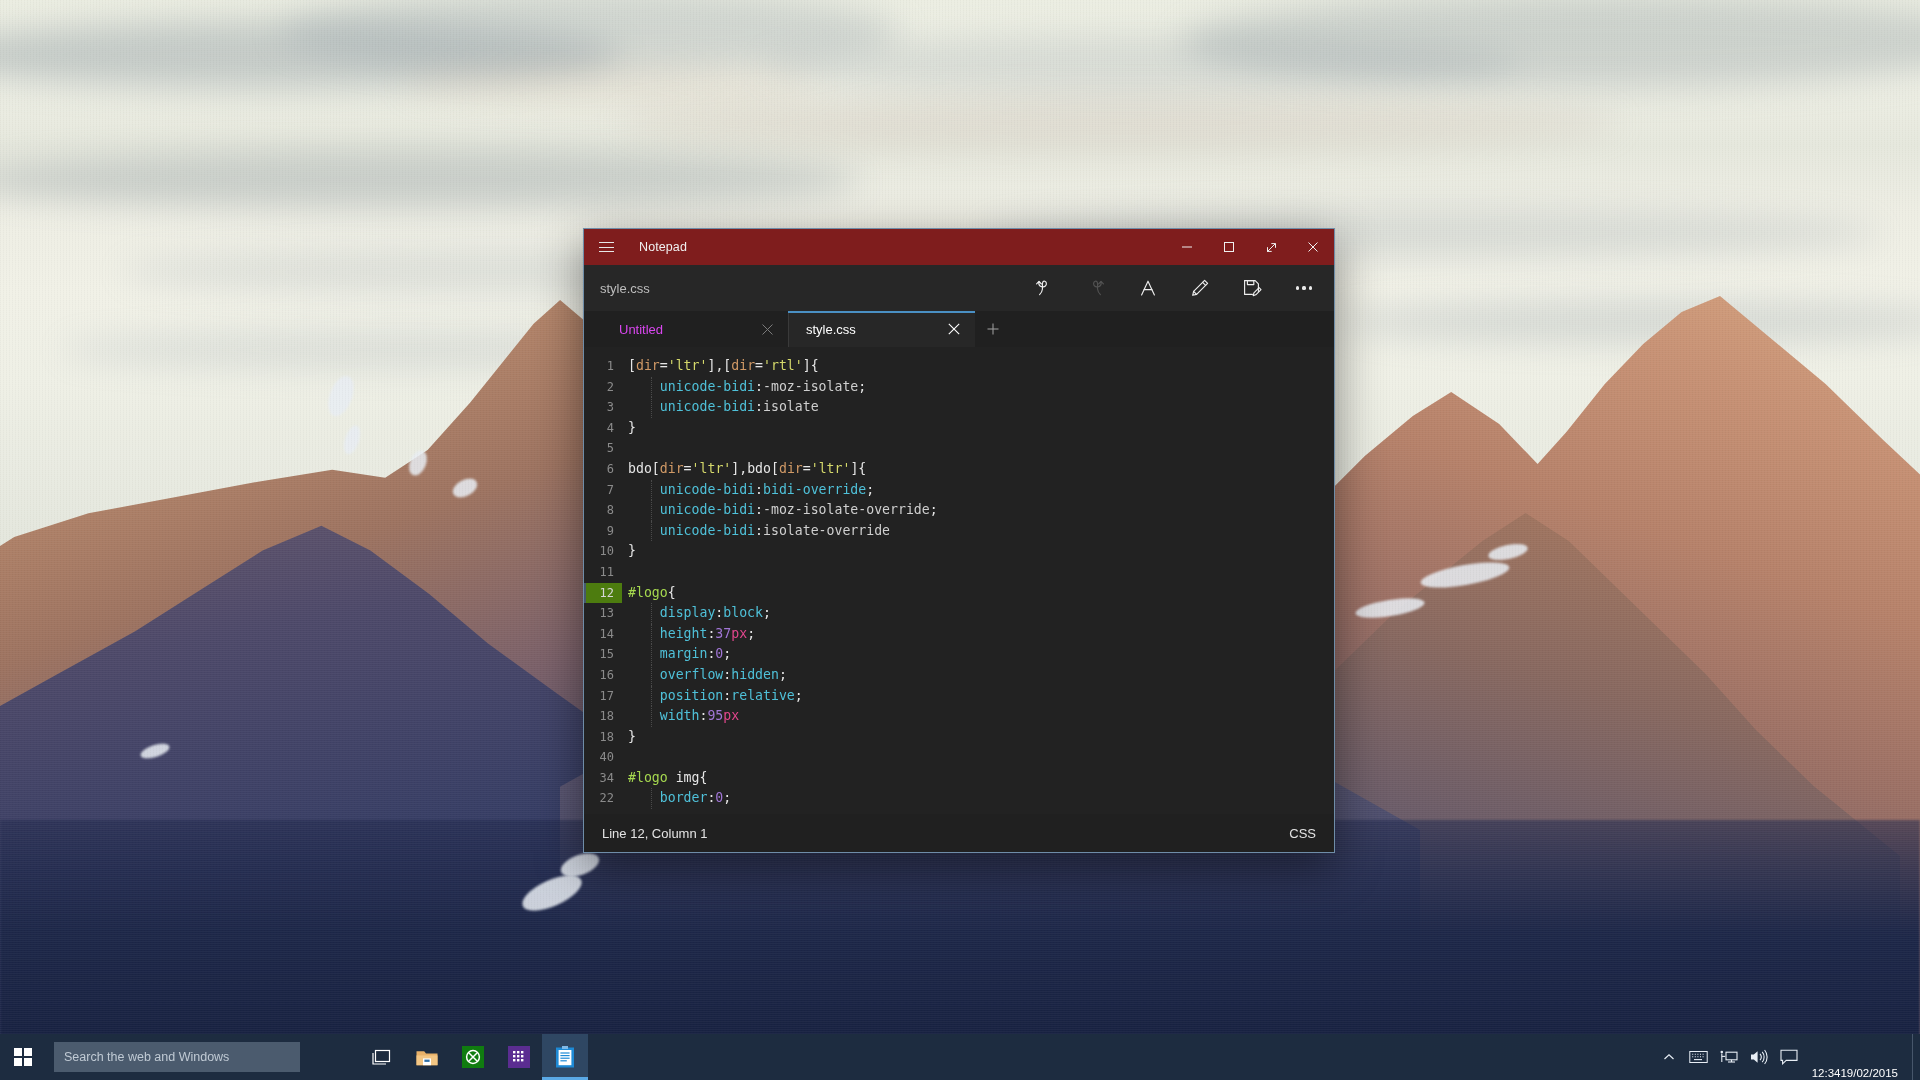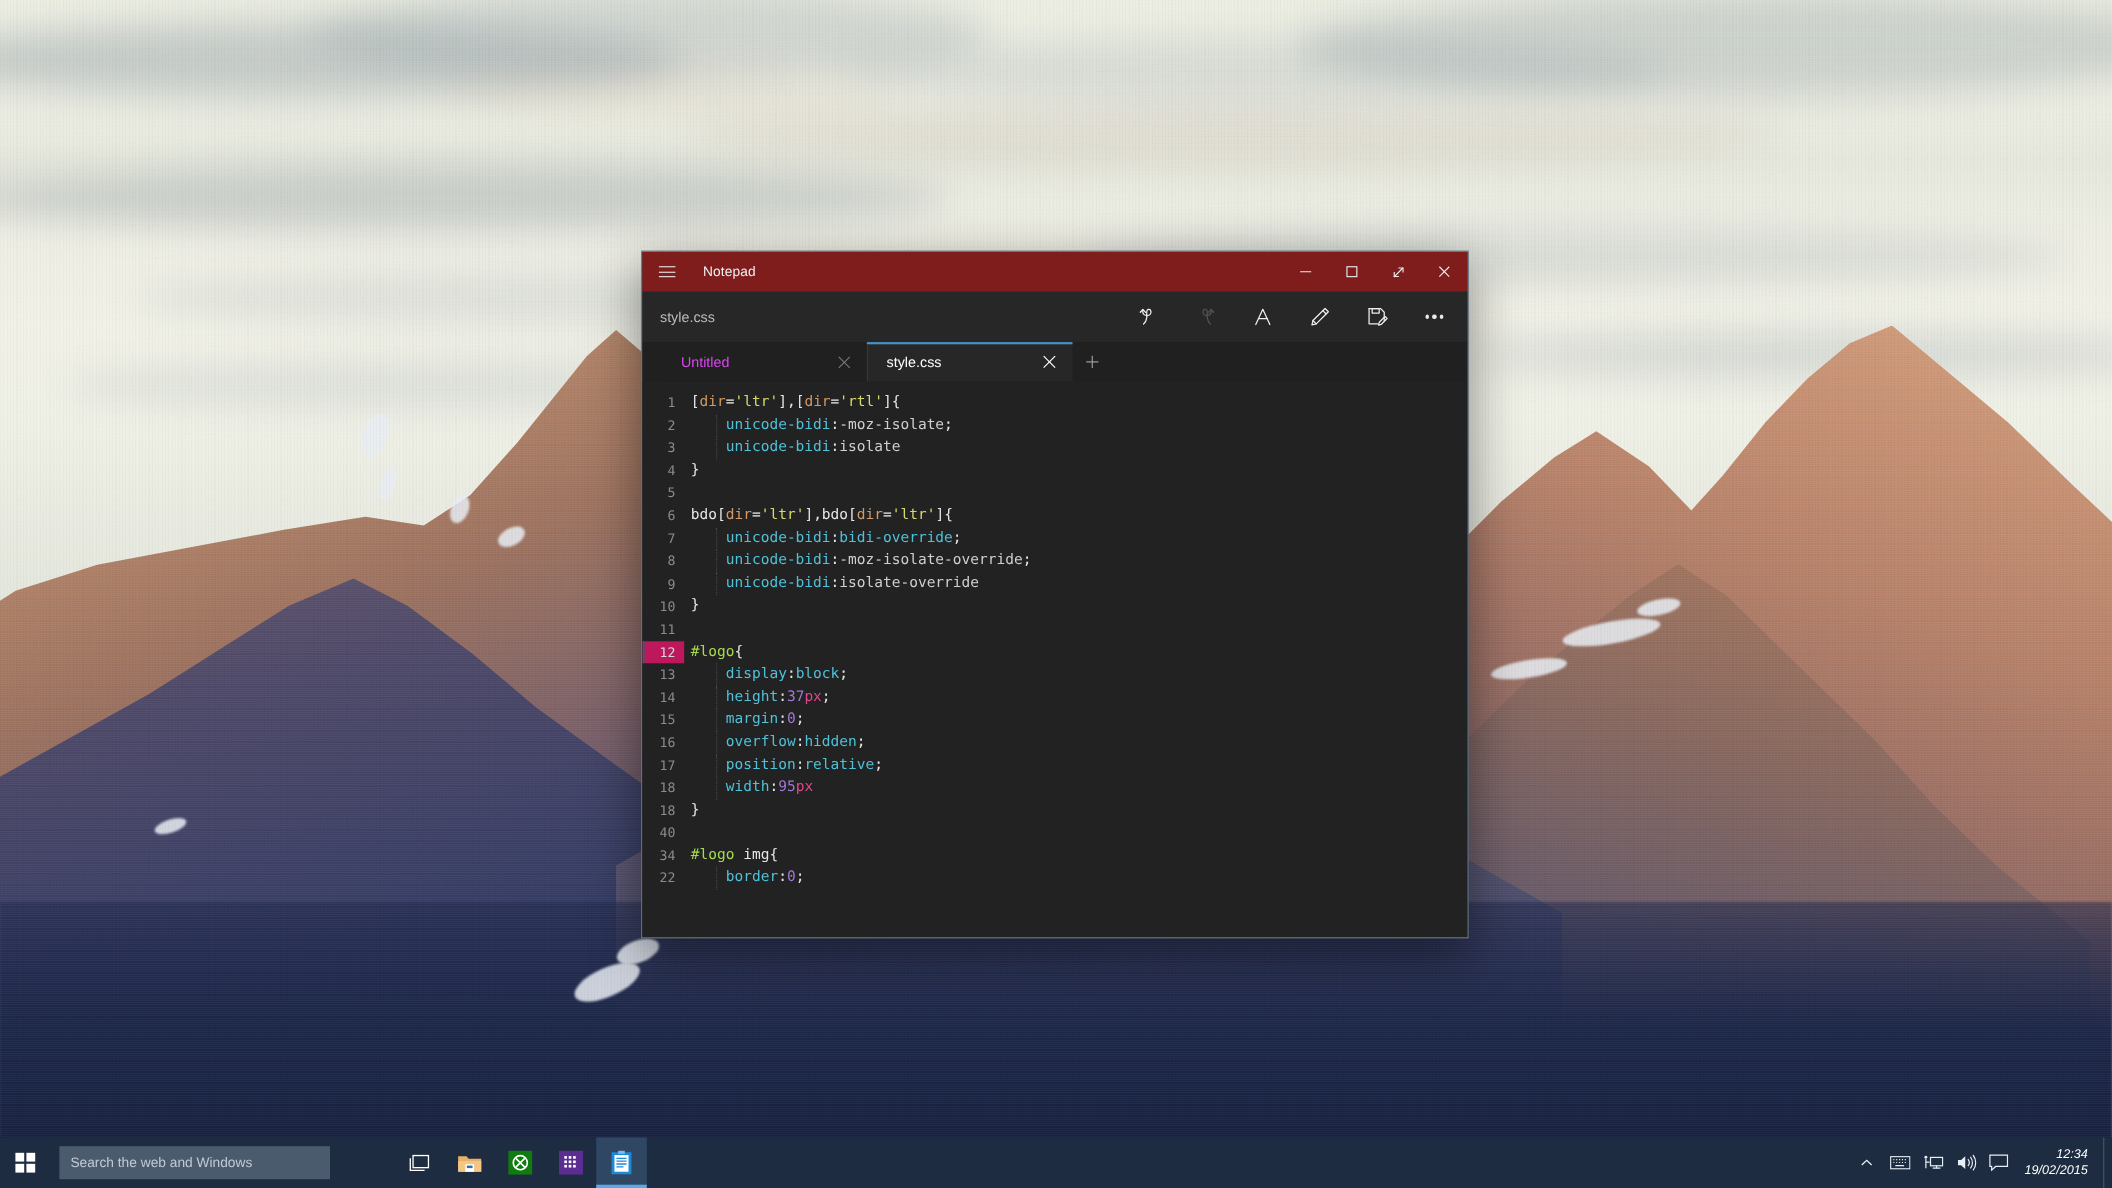--- a/index.html
+++ b/index.html
@@ -232,21 +232,21 @@
   .gutter {
     flex:0 0 38px; background:#222222; position:relative;
     padding-top:9px;
     text-align:right;
   }
   .gutter .ln {
     height:20.6px; color:#8b8b8b; font-size:12px; padding-right:8px;
     line-height:20.6px;
   }
   .gutter .ln.cur {
-    background:#be185d; color:#d8d8d8;
+    background:#4d7c0f; color:#d8d8d8;
     box-shadow:inset 2px 0 0 #46586b;
   }
   .code {
     flex:1 1 auto; padding-top:9px; position:relative;
     padding-left:6px; white-space:pre;
     color:#e6e6e6;
   }
   .code .row { height:20.6px; line-height:20.6px; position:relative; }
   .code .row.indent::before {
     content:""; position:absolute; left:23px; top:0; bottom:0;
@@ -300,22 +300,22 @@
   }
   .tb-icon.running { background:#2f4763; }
   .taskicons { display:flex; margin-left:58px; }
   .tray { margin-left:auto; display:flex; align-items:center; height:46px; }
   .tray-btn {
     width:30px; height:46px; display:flex; align-items:center; justify-content:center;
     cursor:pointer;
   }
   .clock {
     height:46px; padding:0 14px 0 8px;
-    display:flex; flex-direction:column; align-items:flex-end; justify-content:center;
-    cursor:pointer; line-height:1.25;font-style:italic;
+    display:flex; align-items:flex-end; justify-content:center;
+    cursor:pointer; line-height:1.25;
   }
   .clock span { font-size:11.5px; color:#ffffff; }
   .showdesktop { width:8px; height:46px; border-left:1px solid #47566b; cursor:pointer; }
 </style>
 </head>
 <body>
 
 <div id="desktop">
   <div class="sky"></div>
   <div class="cloud cl1"></div>
@@ -496,20 +496,24 @@
         <div class="ln">17</div>
         <div class="ln">18</div>
         <div class="ln">18</div>
         <div class="ln">40</div>
         <div class="ln">34</div>
         <div class="ln">22</div>
       </div>
     <div class="code" id="code"><div class="row"><span class="t-punct">[</span><span class="t-attr">dir</span><span class="t-punct">=</span><span class="t-str">'ltr'</span><span class="t-punct">],[</span><span class="t-attr">dir</span><span class="t-punct">=</span><span class="t-str">'rtl'</span><span class="t-punct">]{</span></div><div class="row indent"><span class="t-punct">    </span><span class="t-prop">unicode-bidi</span><span class="t-punct">:</span><span class="t-sel">-moz-isolate</span><span class="t-punct">;</span></div><div class="row indent"><span class="t-punct">    </span><span class="t-prop">unicode-bidi</span><span class="t-punct">:</span><span class="t-sel">isolate</span></div><div class="row"><span class="t-punct">}</span></div><div class="row"><span class="t-punct"></span></div><div class="row"><span class="t-tag">bdo</span><span class="t-punct">[</span><span class="t-attr">dir</span><span class="t-punct">=</span><span class="t-str">'ltr'</span><span class="t-punct">],</span><span class="t-tag">bdo</span><span class="t-punct">[</span><span class="t-attr">dir</span><span class="t-punct">=</span><span class="t-str">'ltr'</span><span class="t-punct">]{</span></div><div class="row indent"><span class="t-punct">    </span><span class="t-prop">unicode-bidi</span><span class="t-punct">:</span><span class="t-val">bidi-override</span><span class="t-punct">;</span></div><div class="row indent"><span class="t-punct">    </span><span class="t-prop">unicode-bidi</span><span class="t-punct">:</span><span class="t-sel">-moz-isolate-override</span><span class="t-punct">;</span></div><div class="row indent"><span class="t-punct">    </span><span class="t-prop">unicode-bidi</span><span class="t-punct">:</span><span class="t-sel">isolate-override</span></div><div class="row"><span class="t-punct">}</span></div><div class="row"><span class="t-punct"></span></div><div class="row"><span class="t-id">#logo</span><span class="t-punct">{</span></div><div class="row indent"><span class="t-punct">    </span><span class="t-prop">display</span><span class="t-punct">:</span><span class="t-val">block</span><span class="t-punct">;</span></div><div class="row indent"><span class="t-punct">    </span><span class="t-prop">height</span><span class="t-punct">:</span><span class="t-num">37</span><span class="t-unit">px</span><span class="t-punct">;</span></div><div class="row indent"><span class="t-punct">    </span><span class="t-prop">margin</span><span class="t-punct">:</span><span class="t-num">0</span><span class="t-punct">;</span></div><div class="row indent"><span class="t-punct">    </span><span class="t-prop">overflow</span><span class="t-punct">:</span><span class="t-val">hidden</span><span class="t-punct">;</span></div><div class="row indent"><span class="t-punct">    </span><span class="t-prop">position</span><span class="t-punct">:</span><span class="t-val">relative</span><span class="t-punct">;</span></div><div class="row indent"><span class="t-punct">    </span><span class="t-prop">width</span><span class="t-punct">:</span><span class="t-num">95</span><span class="t-unit">px</span></div><div class="row"><span class="t-punct">}</span></div><div class="row"><span class="t-punct"></span></div><div class="row"><span class="t-id">#logo</span><span class="t-punct"> </span><span class="t-tag">img</span><span class="t-punct">{</span></div><div class="row indent"><span class="t-punct">    </span><span class="t-prop">border</span><span class="t-punct">:</span><span class="t-num">0</span><span class="t-punct">;</span></div></div>
   </div>
 
+  <div class="statusbar">
+    <span>Line 12, Column 1</span>
+    <span class="right">CSS</span>
+  </div>
 </div>
 
 <div id="taskbar">
 
   <div class="start">
     <span class="winlogo">
         <i></i>
         <i></i>
         <i></i>
         <i></i>

